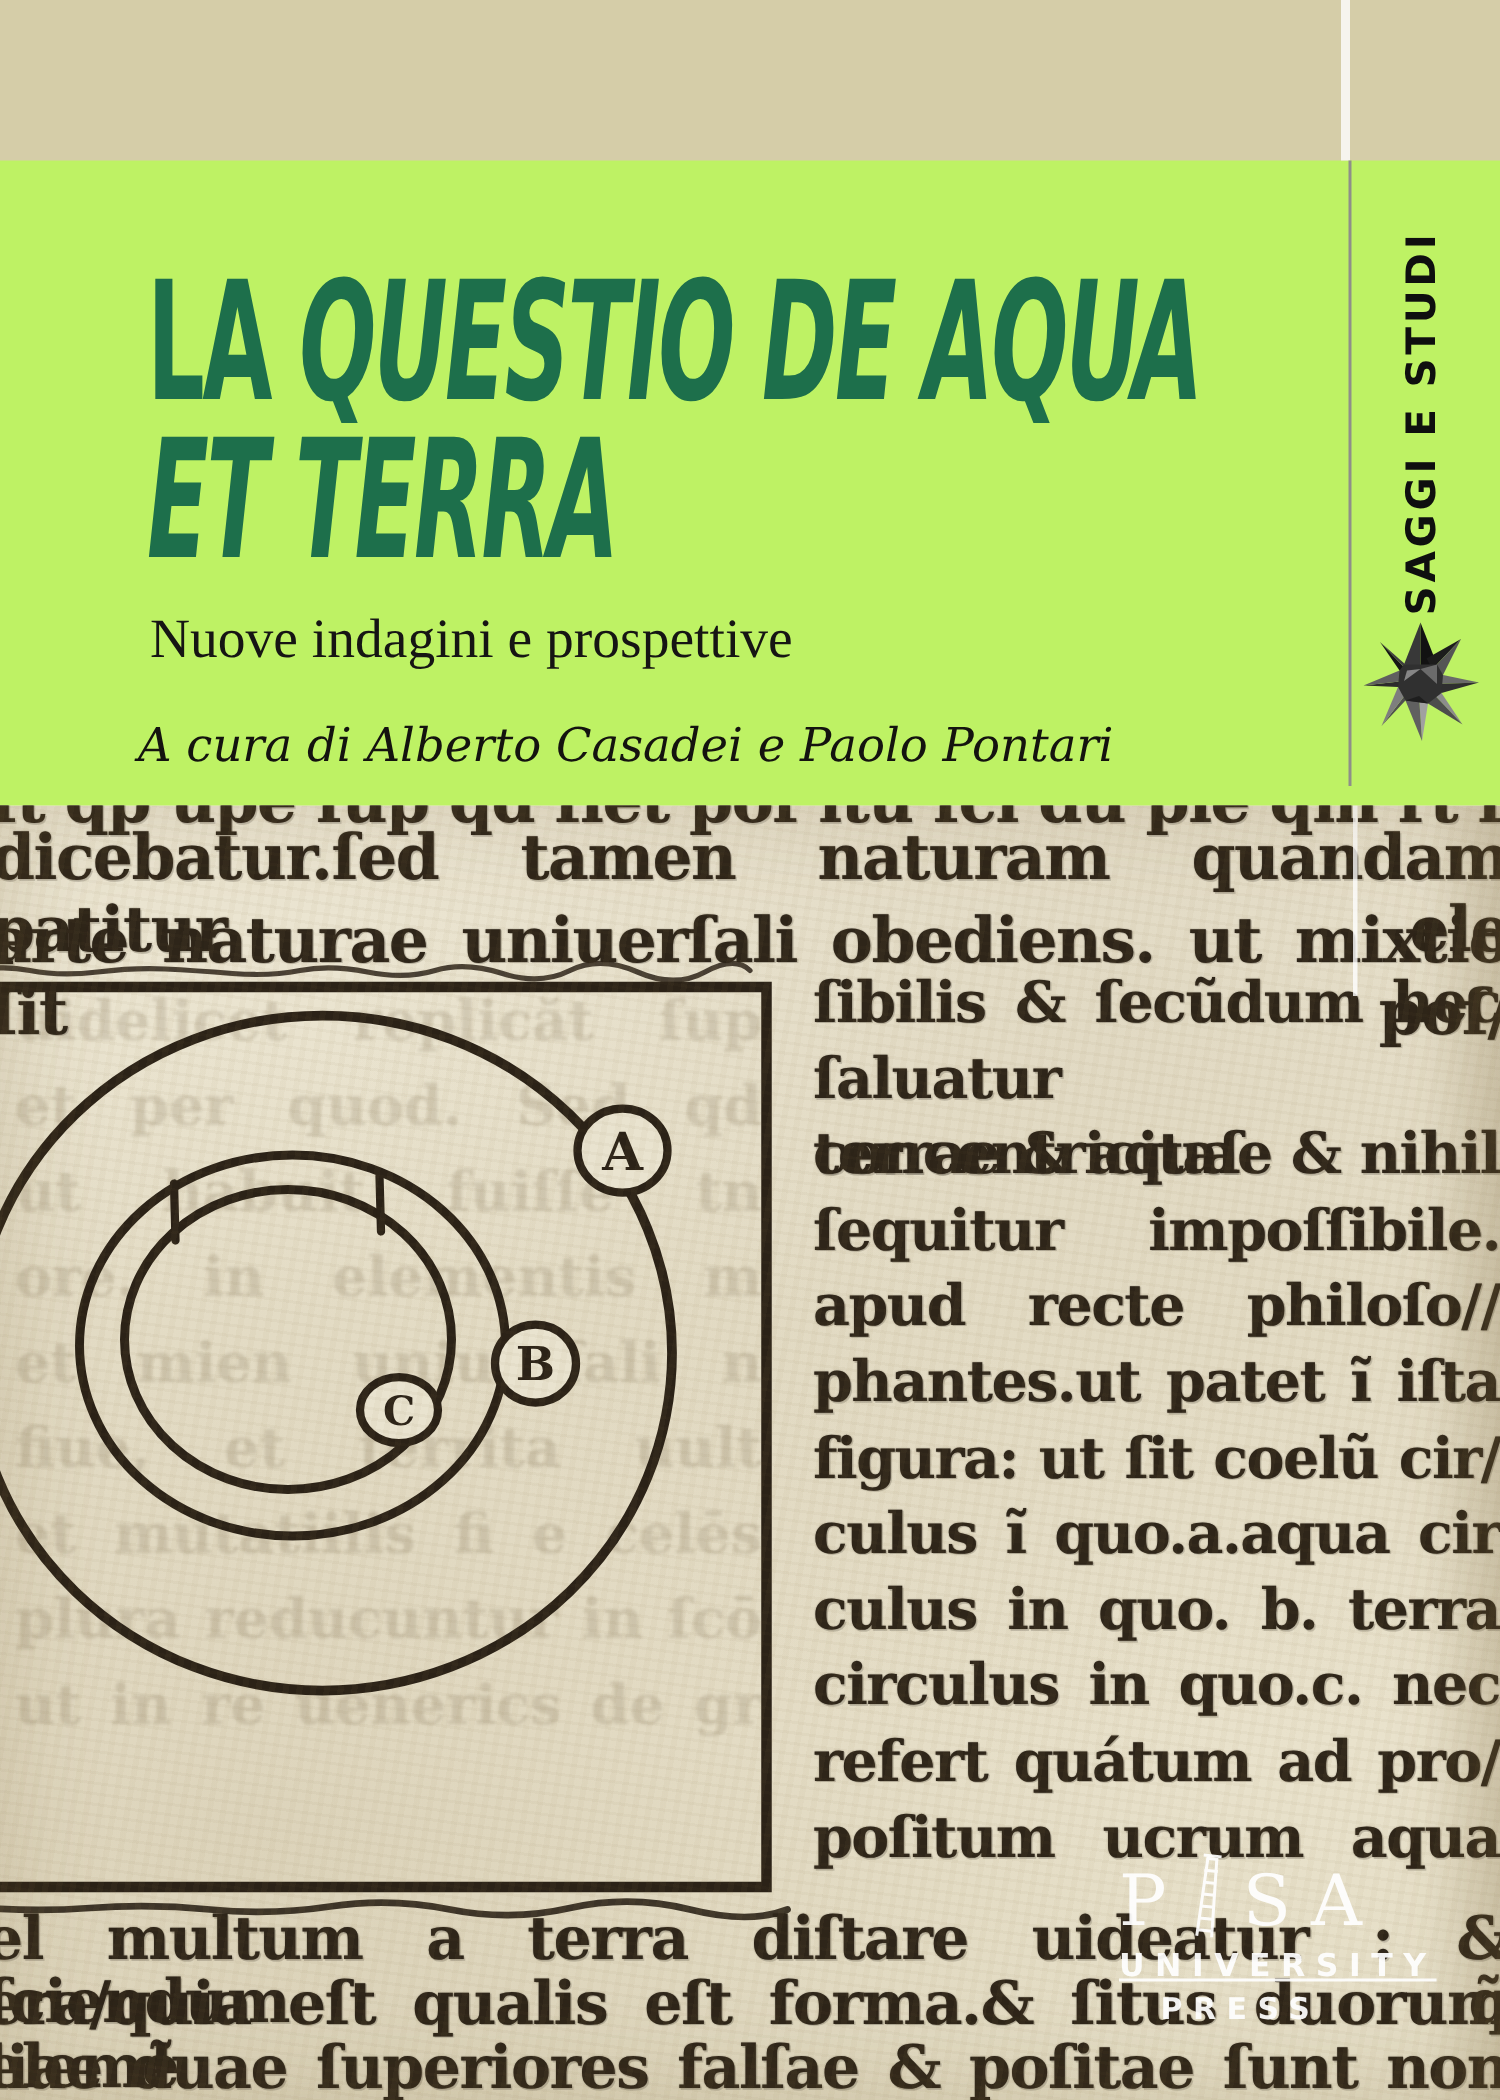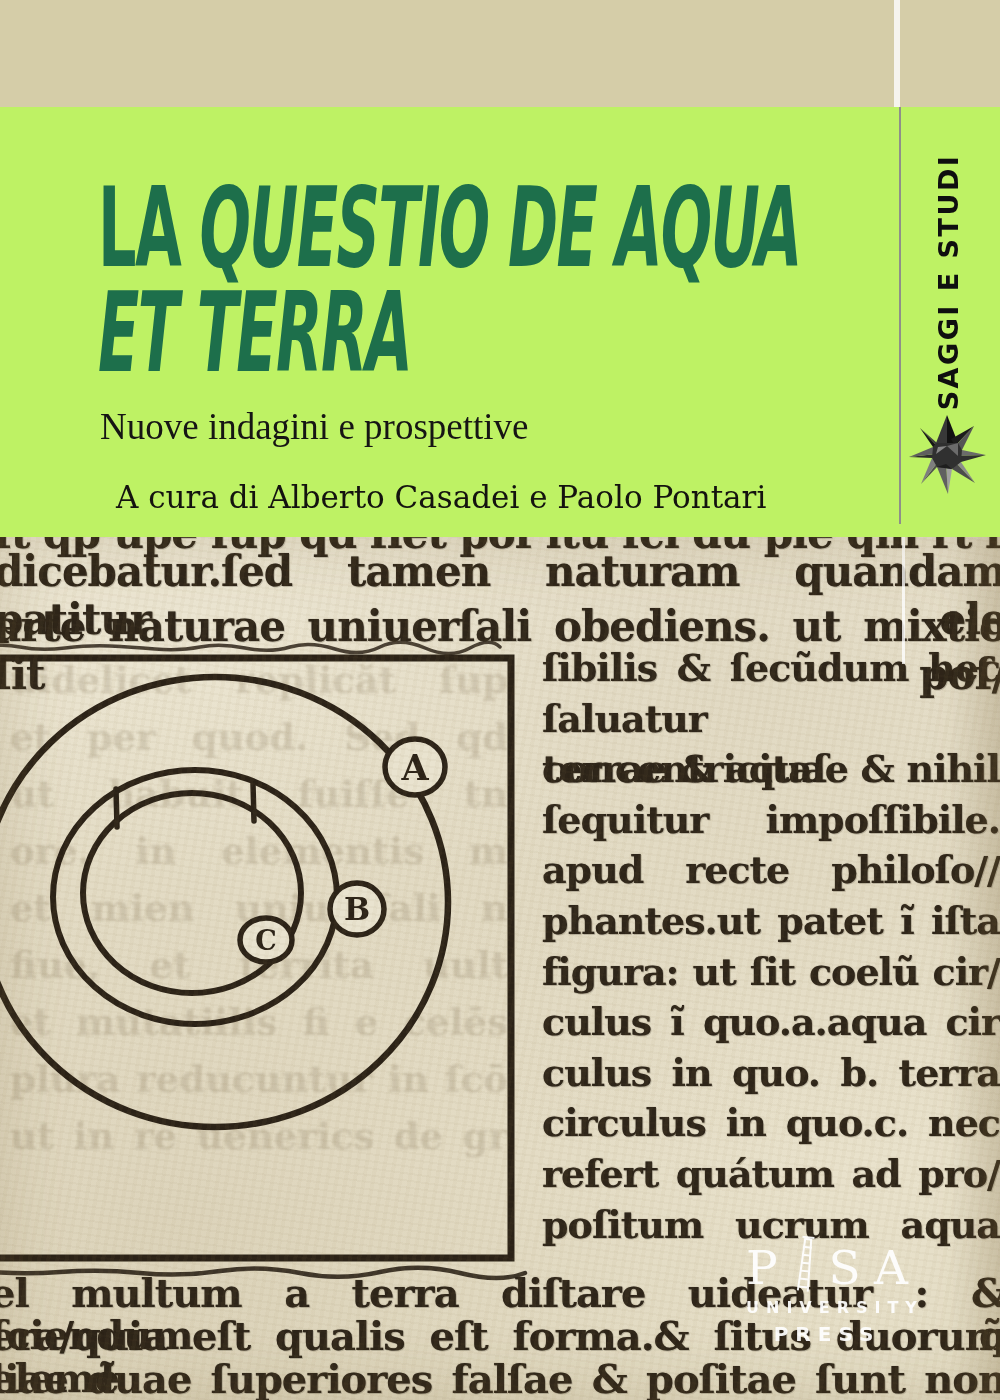--- a/index.html
+++ b/index.html
@@ -19,22 +19,22 @@
     transform:scaleX(.55);transform-origin:0 0;
   }
   .t-line em{font-style:italic;}
   .t1{top:173px;}
   .t2{top:278px;}
   .subtitle{
     position:absolute;left:100px;top:405px;font-family:Liberation Serif, serif;
     font-size:37px;color:#161514;white-space:nowrap;
   }
   .editors{
-    position:absolute;left:116px;top:479px;font-family:"DejaVu Serif","Liberation Serif",serif;
-    font-size:31px;color:#14130f;white-space:nowrap;
+    position:absolute;left:92px;top:479px;font-family:"DejaVu Serif","Liberation Serif",serif;
+    font-style:italic;font-size:31px;color:#14130f;white-space:nowrap;
   }
   
   .series{
     position:absolute;left:948px;top:282px;transform:translate(-50%,-50%) rotate(-90deg);
     font-family:"DejaVu Sans","Liberation Sans",sans-serif;font-weight:bold;
     font-size:27px;letter-spacing:2.5px;color:#0f0f0f;white-space:nowrap;
   }
   .star{position:absolute;left:906px;top:412px;width:82px;height:84px;}
   
   .page{
@@ -77,21 +77,21 @@
     text-align:justify;text-align-last:justify;
     text-shadow:0 0 1px rgba(46,37,25,.55), 1px 1px 0 rgba(46,37,25,.18);
   }
   .bl{font-size:40px;width:1016px;left:-10px;line-height:1.05;}
   .bl1{top:735px;} .bl2{top:778px;} .bl3{top:821px;}
   
   .pisa{position:absolute;left:746px;top:700px;width:162px;z-index:6;color:#ffffff;opacity:.93;}
   .pisa-row{display:flex;justify-content:space-between;align-items:flex-end;height:54px;
     font-family:"DejaVu Serif","Liberation Serif",serif;font-size:47px;font-weight:400;line-height:1;}
   .pisa-univ{margin-top:7px;font-family:"DejaVu Sans","Liberation Sans",sans-serif;
-    font-size:16px;letter-spacing:7px;white-space:nowrap;}
+    font-size:21px;letter-spacing:7px;white-space:nowrap;text-decoration:underline;}
   .pisa-press{margin-top:5px;text-align:center;font-family:"DejaVu Sans","Liberation Sans",sans-serif;
     font-size:20px;letter-spacing:7px;white-space:nowrap;}
 </style>
 </head>
 <body>
 
 <div id="cover">
 
   <div class="band"></div>
   <div class="band-gap"></div>

